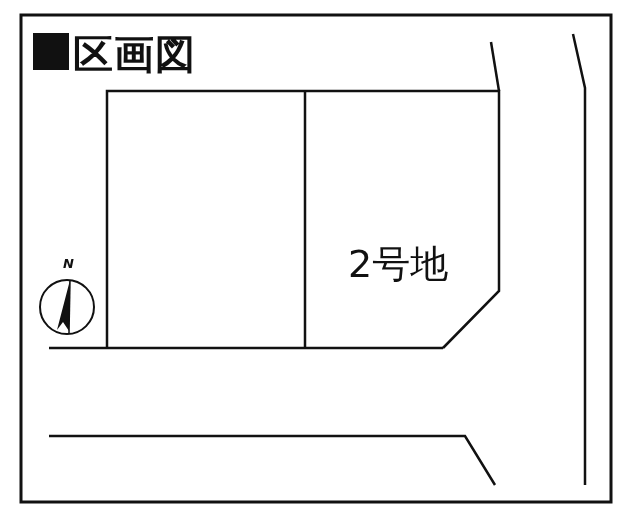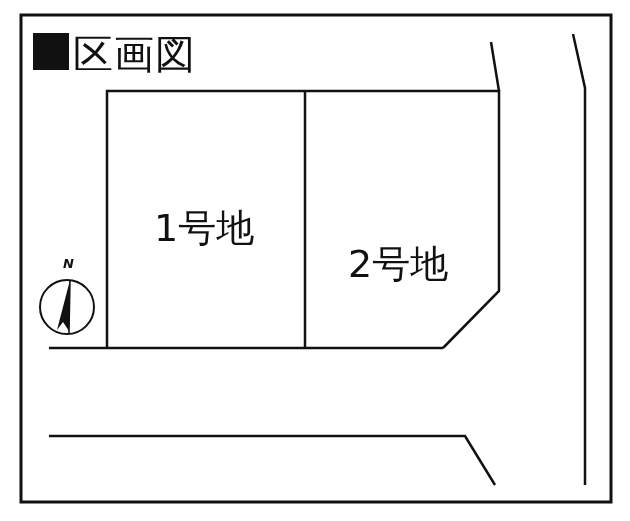--- a/index.html
+++ b/index.html
@@ -1,20 +1,20 @@
 <!DOCTYPE html>
 <html><head>
 <meta charset="utf-8">
 <style>
   html, body { margin: 0; padding: 0; background: #ffffff; }
   body { width: 630px; height: 521px; position: relative; overflow: hidden; }
   .canvas { position: absolute; left: 0; top: 0; width: 630px; height: 521px; }
   .title {
     position: absolute; left: 33px; top: 30px;
-    font-family: "DejaVu Sans", sans-serif; font-size: 40px; font-weight: normal;
+    font-family: "DejaVu Sans", sans-serif; font-size: 40px; font-weight: bold;
     color: #111; letter-spacing: 1px; line-height: 48px; white-space: nowrap;
   }
   .title .sq { display: inline-block; width: 36px; height: 37px; background: #111; vertical-align: -2px; margin-right: 4px; }
   .lot-label {
     position: absolute; font-family: "DejaVu Sans", sans-serif; font-size: 38px;
     color: #111; line-height: 44px; white-space: nowrap;
   }
   .north-label {
     position: absolute; left: 63px; top: 256px; font-family: "DejaVu Sans", sans-serif;
     font-size: 13px; font-weight: bold; font-style: italic; color: #111;
@@ -46,15 +46,14 @@
       <line x1="70" y1="280" x2="69" y2="333" stroke="#111" stroke-width="1.5"></line>
     </g>
   </svg>
 
   <div class="title">
     <span class="sq"></span><span>区画図</span>
   </div>
 
   <div class="north-label">N</div>
 
-  <div class="lot-label" style="left:154px; top:206px;">1号地</div>
   <div class="lot-label" style="left:348px; top:206px;margin-top:36px;">2号地</div>
 </div>
 
 </body></html>

